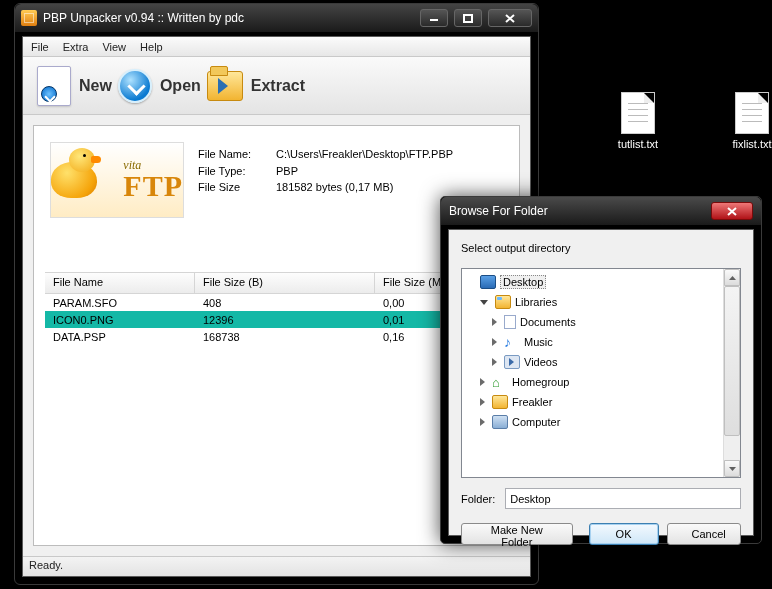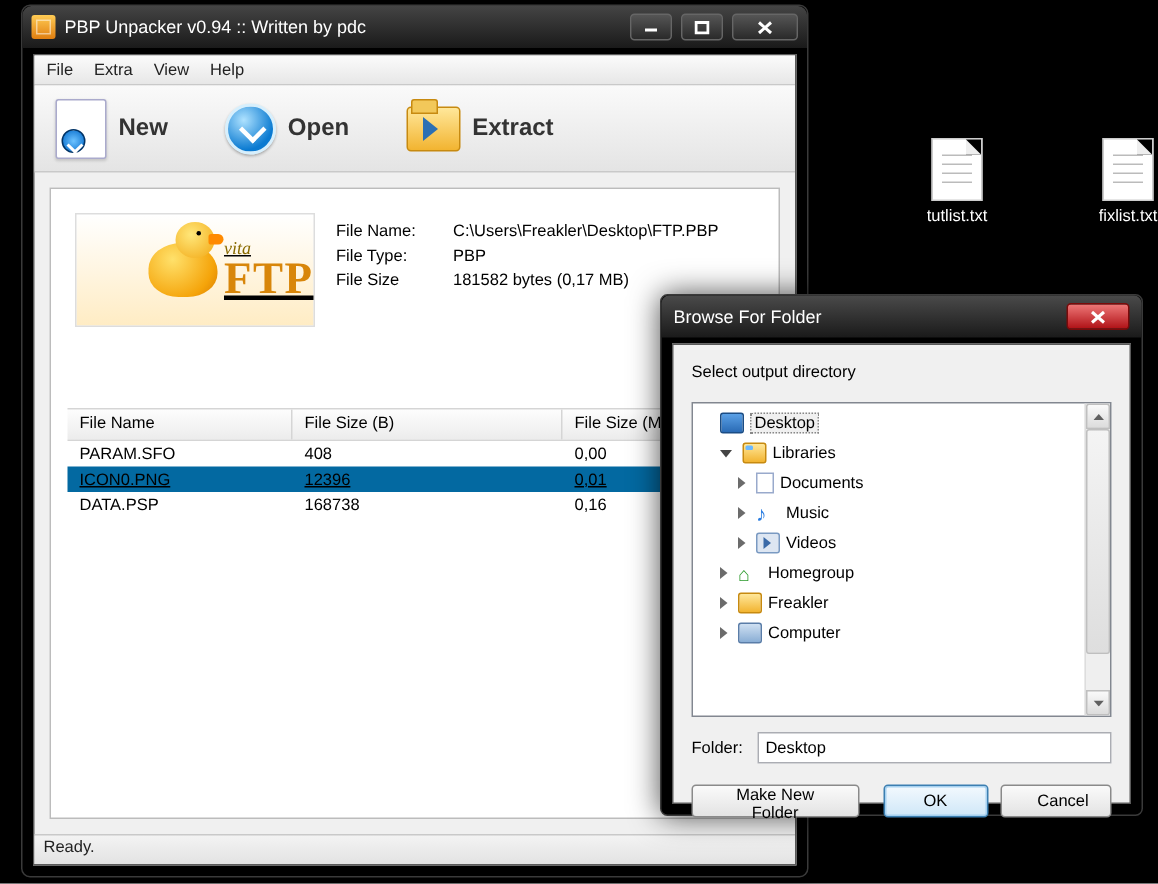--- a/index.html
+++ b/index.html
@@ -26,57 +26,57 @@
   .winbtn { width:28px; height:18px; background:linear-gradient(#555,#2a2a2a); border:1px solid #666; border-radius:3px;
             display:flex; align-items:center; justify-content:center; color:#fff; font-size:11px; cursor:default;}
   .winbtn.close { width:44px; background:linear-gradient(#555,#2a2a2a); }
   .winbtn svg { stroke:#fff; stroke-width:2; }
   .client { position:absolute; left:7px; right:7px; top:32px; bottom:7px; background:#f0f0f0; border:1px solid #5a5a5a; }
 
   .menubar { height:20px; display:flex; align-items:center; gap:14px; padding:0 8px;
              background:linear-gradient(#fbfbfb,#e7e7e7); border-bottom:1px solid #c9c9c9; }
   .menubar span { color:#222; cursor:default; }
 
-  .toolbar { height:58px; display:flex; align-items:center; gap:38px; padding:4px 14px;
+  .toolbar { height:58px; display:flex; align-items:center; gap:6px; padding:4px 14px;
              background:linear-gradient(#fafafa,#e4e4e4); border-bottom:1px solid #c9c9c9; }
   .tbtn { display:flex; align-items:center; gap:8px; cursor:default; }
   .tbtn .lbl { font-size:16px; font-weight:bold; color:#333; }
   .page-icon{ width:34px; height:40px; background:#fff; border:1px solid #aac; border-radius:2px; box-shadow:0 1px 2px rgba(0,0,0,.15); position:relative;}
   .page-icon .badge{position:absolute; left:3px; bottom:3px; width:16px; height:16px; border-radius:50%;
                     background:radial-gradient(#6cc2ff,#0067c9); border:1px solid #036;}
   .page-icon .badge::after{content:"";position:absolute;left:4px;top:6px;width:6px;height:6px;border-left:2px solid #fff;border-bottom:2px solid #fff;transform:rotate(-45deg);}
   .ring-icon{ width:34px; height:34px; border-radius:50%; background:radial-gradient(circle at 35% 30%,#aee2ff,#0a7ad1 70%); border:2px solid #d7effc; position:relative; box-shadow:0 1px 2px rgba(0,0,0,.3);}
   .ring-icon::after{content:"";position:absolute;left:10px;top:9px;width:10px;height:10px;border-right:3px solid #fff;border-bottom:3px solid #fff;transform:rotate(45deg);}
   .folder-icon{ width:36px; height:30px; background:linear-gradient(#ffe79a,#f2b431); border:1px solid #c78a10; border-radius:3px; position:relative;}
   .folder-icon::before{content:"";position:absolute;top:-6px;left:2px;width:16px;height:8px;background:#f2c85a;border:1px solid #c78a10;border-radius:2px 2px 0 0;}
   .folder-icon .arrow{position:absolute;left:10px;top:6px;width:0;height:0;border-top:8px solid transparent;border-bottom:8px solid transparent;border-left:10px solid #2b6fb3;}
 
   .panel { position:absolute; left:10px; right:10px; top:88px; bottom:30px; background:#fff; border:1px solid #bcbcbc; }
   .info-row { display:flex; gap:14px; padding:16px 16px 4px; }
-  .duck-box { width:160px; height:76px; border:1px solid #ddd; background:linear-gradient(180deg,#fff,#ffecc4);
-              display:flex; align-items:center; justify-content:flex-end; gap:4px;text-decoration:underline; }
+  .duck-box { width:134px; height:76px; border:1px solid #ddd; background:linear-gradient(180deg,#fff,#ffecc4);
+              display:flex; align-items:center; justify-content:space-between; gap:4px; }
   .duck-body { width:46px; height:36px; background:radial-gradient(circle at 35% 30%, #ffe16b, #f5a40a 70%, #d77a00); border-radius:55% 60% 50% 50%; position:relative; }
   .duck-body::before{content:"";position:absolute;top:-14px;left:18px;width:26px;height:24px;background:radial-gradient(circle at 40% 35%, #ffe77a, #f2a712);border-radius:50%;}
   .duck-body::after{content:"";position:absolute;top:-6px;left:40px;width:10px;height:7px;background:#ff8a00;border-radius:2px 4px 4px 2px;}
   .duck-eye{position:absolute; top:-8px; left:32px; width:3px; height:3px; background:#000; border-radius:50%;}
   .ftp-label { line-height:1; }
   .ftp-label .vita{ display:block; color:#8a6b00; font-size:12px; font-family:Georgia,serif; font-style:italic; }
   .ftp-label .ftp { display:block; color:#d8860a; font-size:30px; font-weight:bold; font-family:Georgia,serif; letter-spacing:1px; }
   .info-grid { flex:1; padding-top:4px; }
   .info-grid .row{ display:flex; gap:10px; line-height:1.5; }
   .info-grid .k{ width:68px; color:#000; }
   .info-grid .v{ color:#000; }
 
   .listview { position:absolute; left:10px; right:10px; top:145px; bottom:8px; border:1px solid #fff; }
   .lv-header{ display:flex; background:linear-gradient(#fdfdfd,#ececec); border:1px solid #d5d5d5; border-left:none; border-right:none; height:22px;}
   .lv-header .col{ padding:3px 8px; border-right:1px solid #d5d5d5; color:#000; cursor:default;}
   .col-name{ width:150px; } .col-b{ width:180px; } .col-mb{ flex:1; }
   .lv-rows .row{ display:flex; height:17px; align-items:center; }
   .lv-rows .row span{ padding:0 8px; }
-  .lv-rows .row:nth-child(2){ background:#0369a1;text-decoration:underline; }
+  .lv-rows .row:nth-child(2){ background:#14b8a6; }
 
   .status { position:absolute; left:0; right:0; bottom:0; height:20px; padding:2px 6px;
             background:linear-gradient(#f3f3f3,#e3e3e3); border-top:1px solid #c9c9c9; color:#222;}
 
   
   .win-dlg { position:absolute; left:440px; top:196px; width:322px; height:348px;
              background:#000; border:1px solid #3a3a3a; border-radius:5px; box-shadow:0 0 20px rgba(0,0,0,.7); }
   .dlg-title { height:28px; display:flex; align-items:center; color:#fff; padding:0 8px;
                background:linear-gradient(#4a4a4a,#1a1a1a); border-top-left-radius:5px; border-top-right-radius:5px;}
   .dlg-title .t{ flex:1; font-size:12px; }

